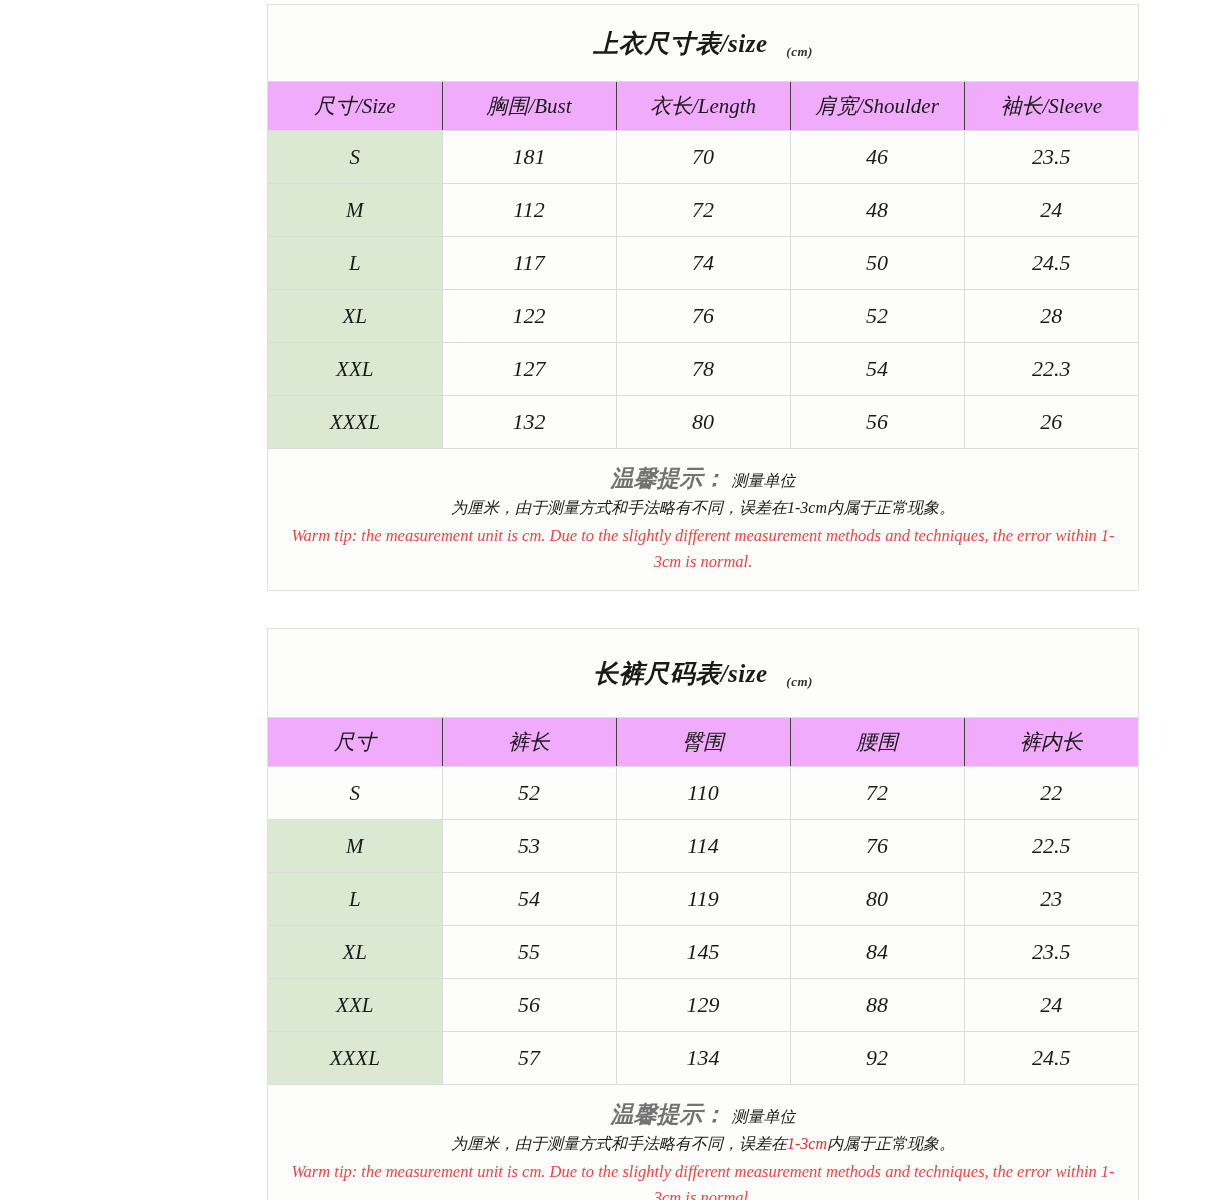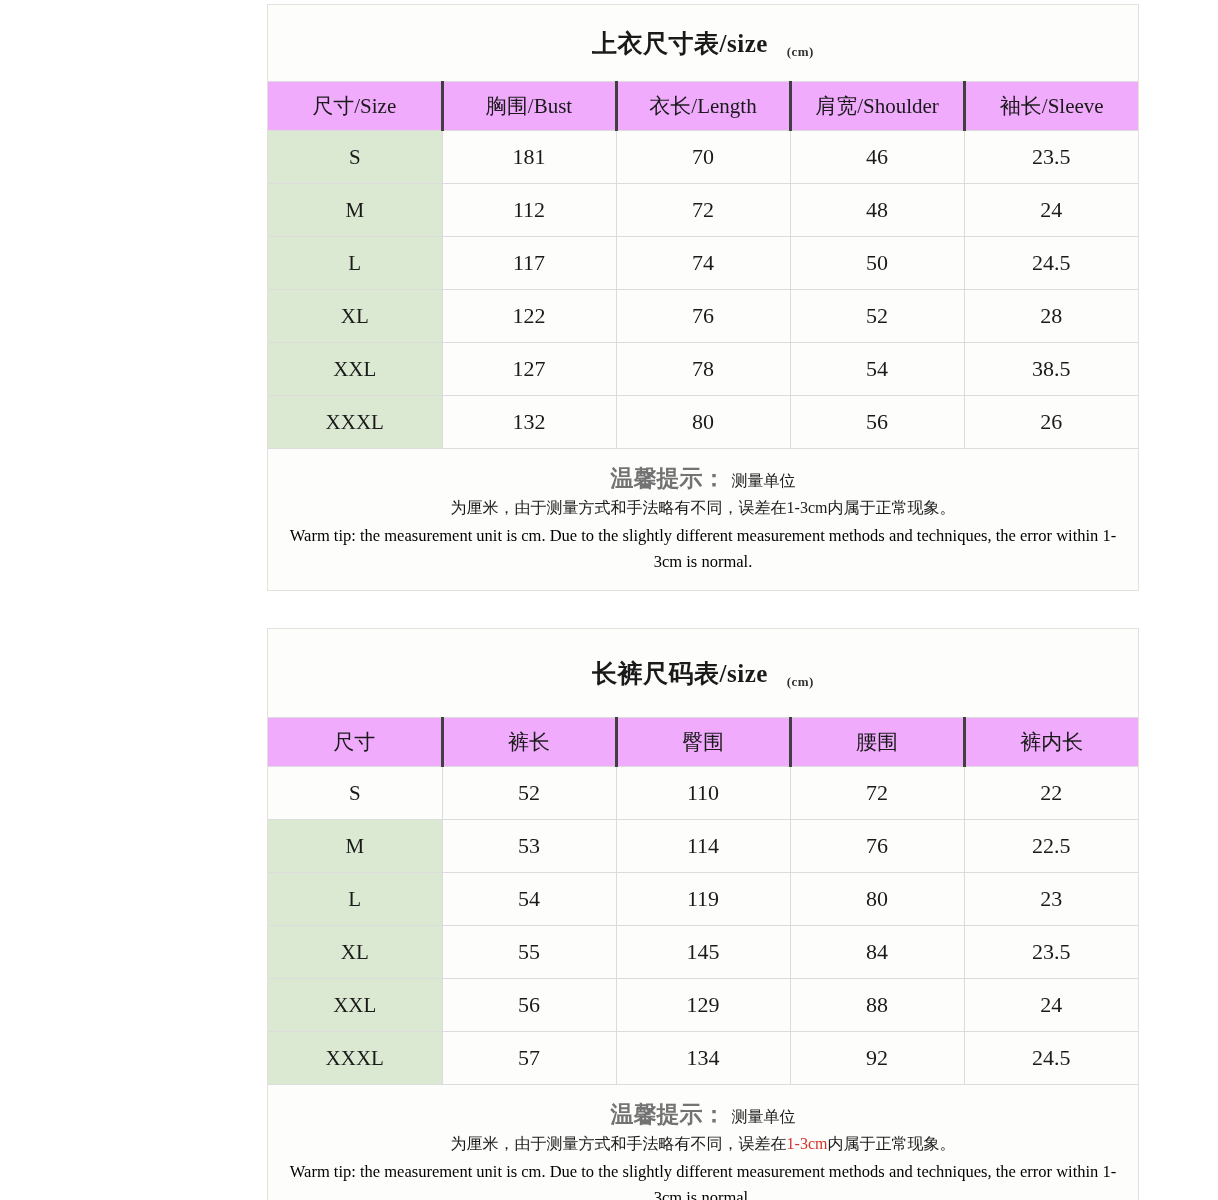--- a/index.html
+++ b/index.html
@@ -11,20 +11,21 @@
     width: 1218px;
     height: 1200px;
     font-family: "Liberation Serif", serif;
     position: relative;
     overflow: hidden;
   }
   .page {
     position: relative;
     width: 1218px;
     height: 1036px;
+    font-style: italic;
   }
 
   .card {
     position: absolute;
     left: 267px;
     width: 872px;
     box-sizing: border-box;
     background: #fdfdfb;
     border: 1px solid #e6e2da;
   }
@@ -72,21 +73,21 @@
   table.size-table th {
     background: #f0abfc;
     font-size: 21px;
     font-weight: normal;
     height: 48px;
     padding: 0;
     border-left: none;
     border-right: none;
   }
   table.size-table th + th {
-    border-left: 3px solid #404040;
+    border-left: 1px solid #404040;
   }
   table.size-table td {
     font-size: 22px;
     height: 52px;
     padding: 0;
   }
   table.size-table td.sizecell {
     background: #dce9d2;
     font-size: 21px;
     border-left: none;
@@ -122,21 +123,21 @@
     margin-left: 6px;
   }
   .tip .line2 {
     font-size: 16px;
     color: #1a1a1a;
     margin-bottom: 4px;
   }
   .tip .line2 .hl { color: #d4342c; }
   .tip .line3 {
     font-size: 16.5px;
-    color: #000000;
+    color: #ef4444;
     line-height: 1.55;
   }
 </style>
 </head>
 <body>
 
 <div class="page">
 
   <div class="card" id="card-top">
     <div class="card-title-bar">
@@ -183,21 +184,21 @@
           <td>122</td>
           <td>76</td>
           <td>52</td>
           <td>28</td>
         </tr>
         <tr>
           <td class="sizecell">XXL</td>
           <td>127</td>
           <td>78</td>
           <td>54</td>
-          <td>38.5</td>
+          <td>22.3</td>
         </tr>
         <tr>
           <td class="sizecell">XXXL</td>
           <td>132</td>
           <td>80</td>
           <td>56</td>
           <td>26</td>
         </tr>
       </tbody>
     </table>

